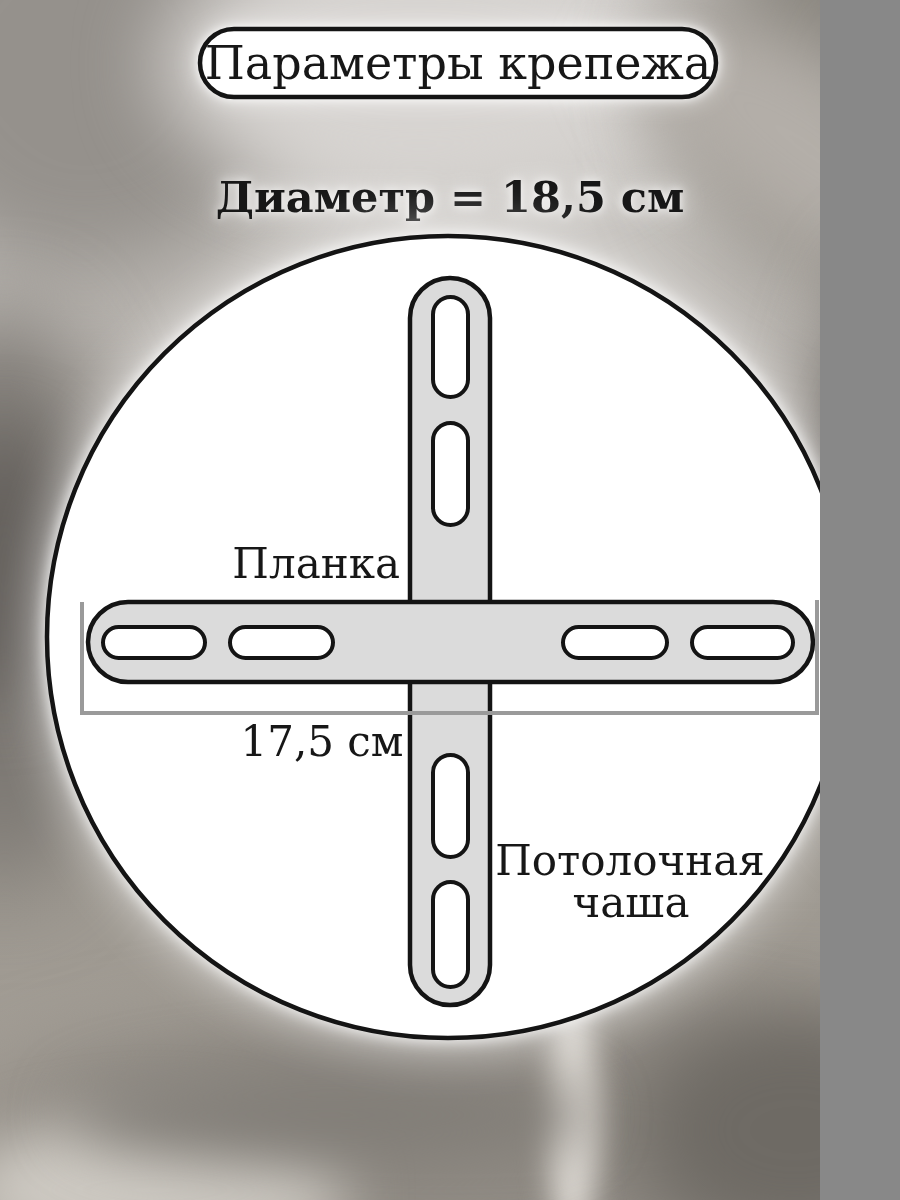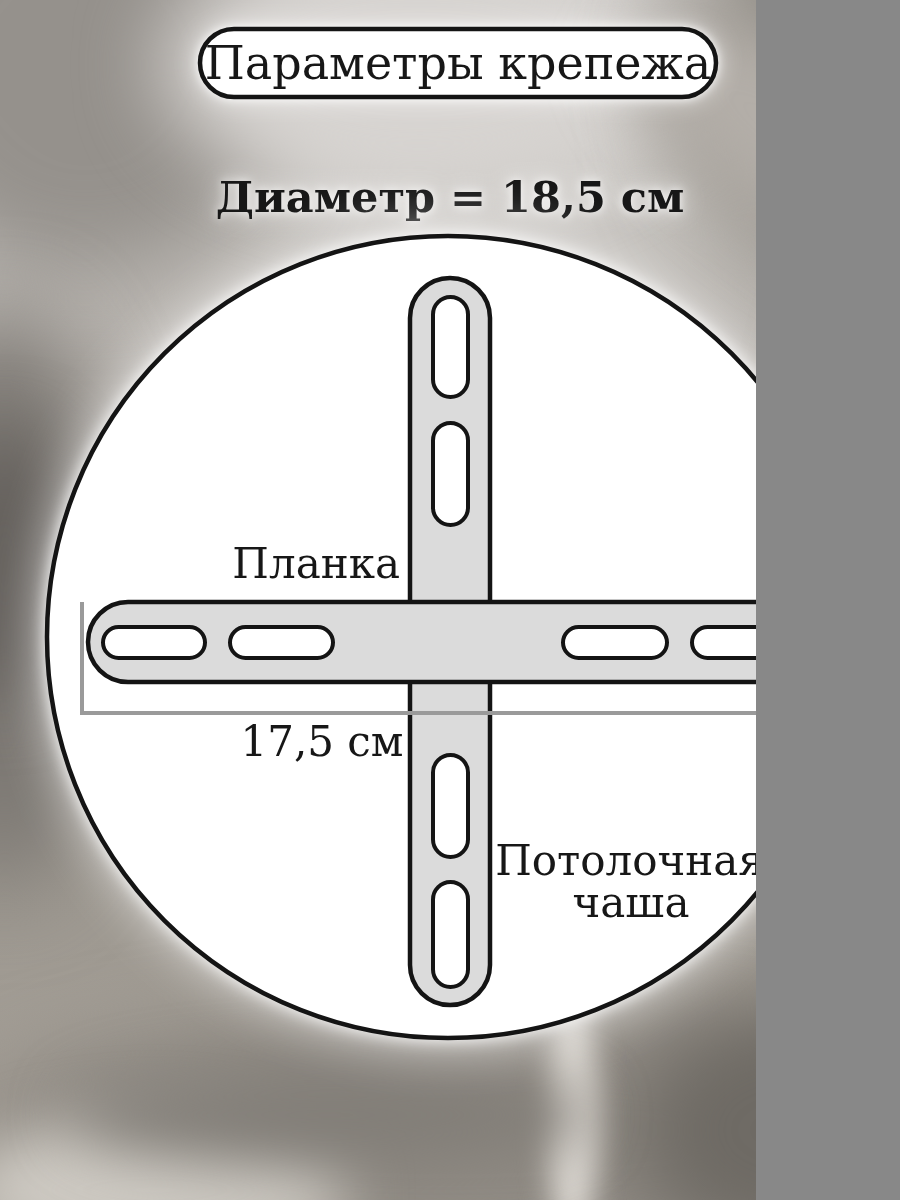--- a/index.html
+++ b/index.html
@@ -1,18 +1,18 @@
 <!DOCTYPE html>
 <html><head>
 <meta charset="utf-8">
 <style>
   html, body { margin: 0; padding: 0; background: #888; }
   .stage {
     position: relative;
-    width: 756px;
+    width: 820px;
     height: 1200px;
     overflow: hidden;
     font-family: "DejaVu Serif", "Liberation Serif", serif;
     background: linear-gradient(180deg,
       #d1cecb 0%, #ccc9c5 14%, #bcb8b3 27%,
       #a8a39d 42%, #9d9890 58%, #9f9a92 78%, #a8a29a 100%);
   }
   .blob { position: absolute; border-radius: 50%; }
   .b1  { left:-130px; top:-150px; width:430px; height:430px; background:#95918c; filter:blur(45px); }
   .b2  { left:160px;  top:-70px;  width:520px; height:270px; background:#d7d4d1; filter:blur(40px); }

